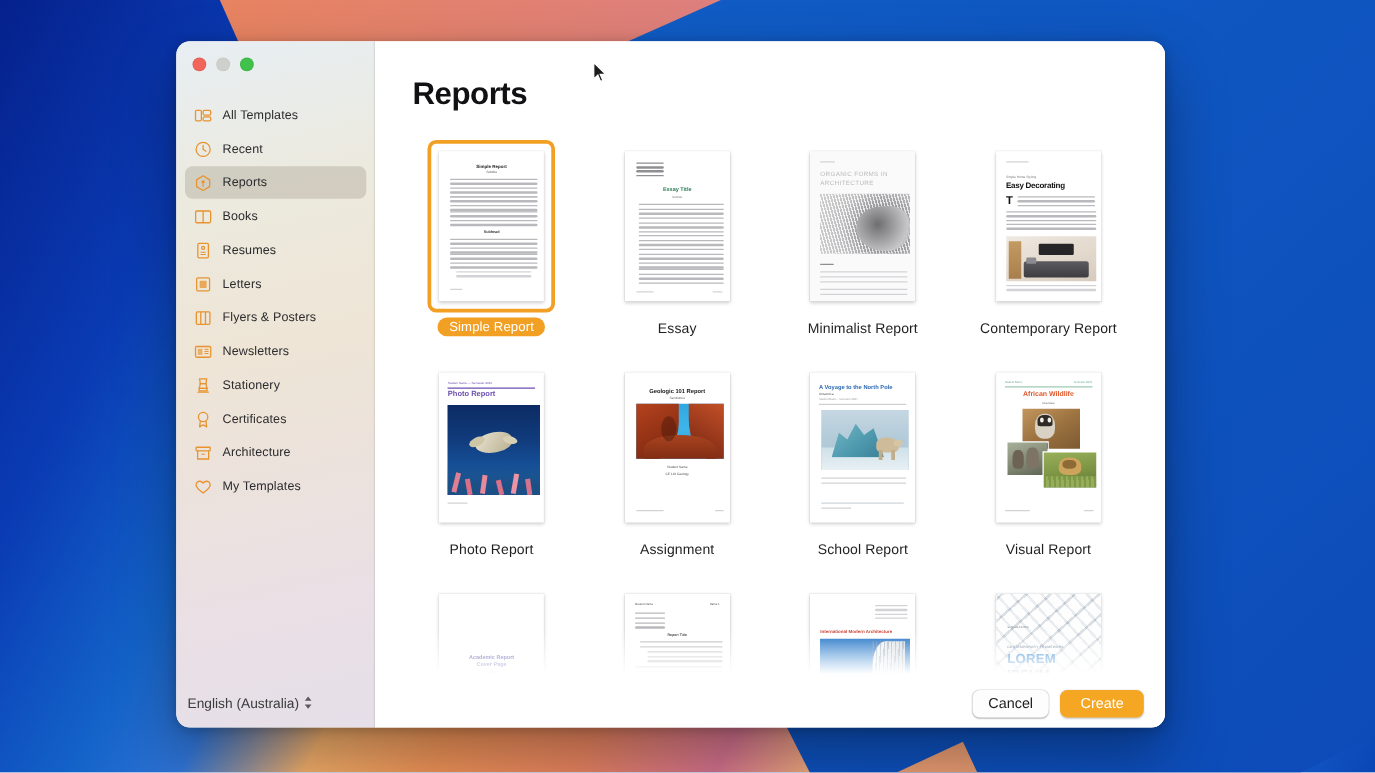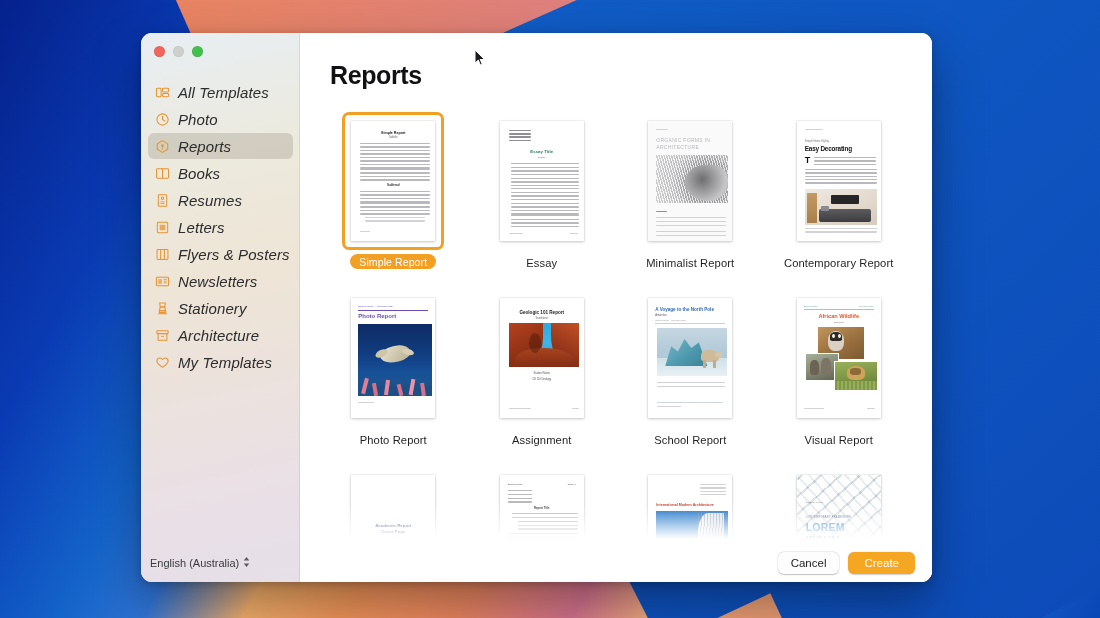--- a/index.html
+++ b/index.html
@@ -136,25 +136,24 @@
   }
   .side-icon {
     width: 15px; height: 15px;
     flex: 0 0 15px;
     display: flex;
     align-items: center;
     justify-content: center;
   }
   .side-icon svg { display: block; }
   .side-label {
-    font-size: 15px;
+    font-size: 10px;
     color: #2c2c2e;
     letter-spacing: 0.1px;
     white-space: nowrap;
-    font-style: italic;
   }
 
   #lang-bar {
     height: 38px;
     display: flex;
     align-items: center;
     padding-left: 9px;
   }
   #lang-select {
     display: flex;
@@ -333,21 +332,21 @@
             </span>
             <span class="side-label">All Templates</span>
           </div>
           <div class="side-item">
             <span class="side-icon">
               <svg width="15" height="15" viewBox="0 0 16 16" fill="none" stroke="#e8932e" stroke-width="1.1">
                 <circle cx="8" cy="8" r="6"></circle>
                 <path d="M8 4.6 V8 L10.4 9.6" stroke-linecap="round"></path>
               </svg>
             </span>
-            <span class="side-label">Photo</span>
+            <span class="side-label">Recent</span>
           </div>
           <div class="side-item selected">
             <span class="side-icon">
               <svg width="15" height="15" viewBox="0 0 16 16" fill="none" stroke="#e8932e" stroke-width="1.1">
                 <path d="M8 1.7 L13.6 5.2 V11 L8 14.3 L2.4 11 V5.2 Z" stroke-linejoin="round"></path>
                 <circle cx="8" cy="7" r="1.4" fill="#e8932e" stroke="none"></circle>
                 <path d="M8 8.6 V11.4" stroke-width="0.9"></path>
               </svg>
             </span>
             <span class="side-label">Reports</span>
@@ -402,20 +401,29 @@
           <div class="side-item">
             <span class="side-icon">
               <svg width="15" height="15" viewBox="0 0 16 16" fill="none" stroke="#e8932e" stroke-width="1.1">
                 <path d="M5 2.2 H11 L10.4 6.3 H5.6 Z"></path>
                 <path d="M5.6 6.3 H10.4 L11.3 10.4 H4.7 Z"></path>
                 <path d="M3.6 13.6 H12.4" stroke-linecap="round"></path>
                 <path d="M4.7 10.4 H11.3 V12.4 H4.7 Z"></path>
               </svg>
             </span>
             <span class="side-label">Stationery</span>
+          </div>
+          <div class="side-item">
+            <span class="side-icon">
+              <svg width="15" height="15" viewBox="0 0 16 16" fill="none" stroke="#e8932e" stroke-width="1.1">
+                <circle cx="8" cy="6" r="4"></circle>
+                <path d="M5.6 9.4 L5 14.4 L8 12.6 L11 14.4 L10.4 9.4" stroke-linejoin="round"></path>
+              </svg>
+            </span>
+            <span class="side-label">Certificates</span>
           </div>
           <div class="side-item">
             <span class="side-icon">
               <svg width="15" height="15" viewBox="0 0 16 16" fill="none" stroke="#e8932e" stroke-width="1.1">
                 <rect x="2" y="3" width="12" height="3" rx="0.6"></rect>
                 <path d="M3.3 6 V13 H12.7 V6"></path>
                 <path d="M6.4 9 H9.6" stroke-width="0.9"></path>
               </svg>
             </span>
             <span class="side-label">Architecture</span>

